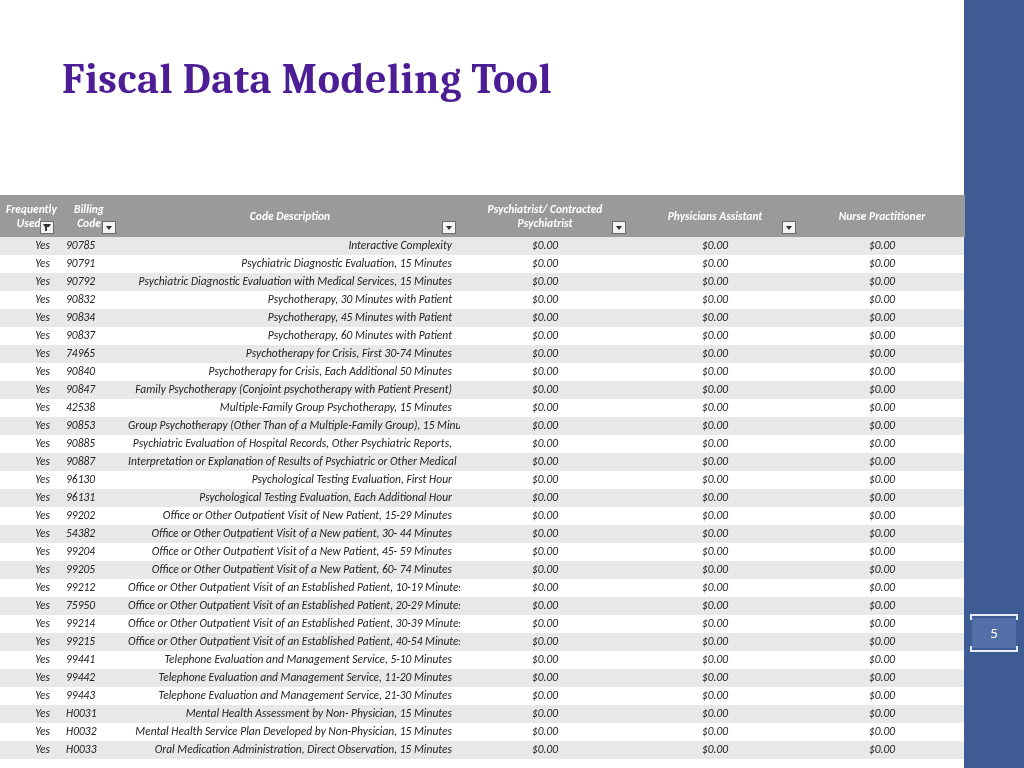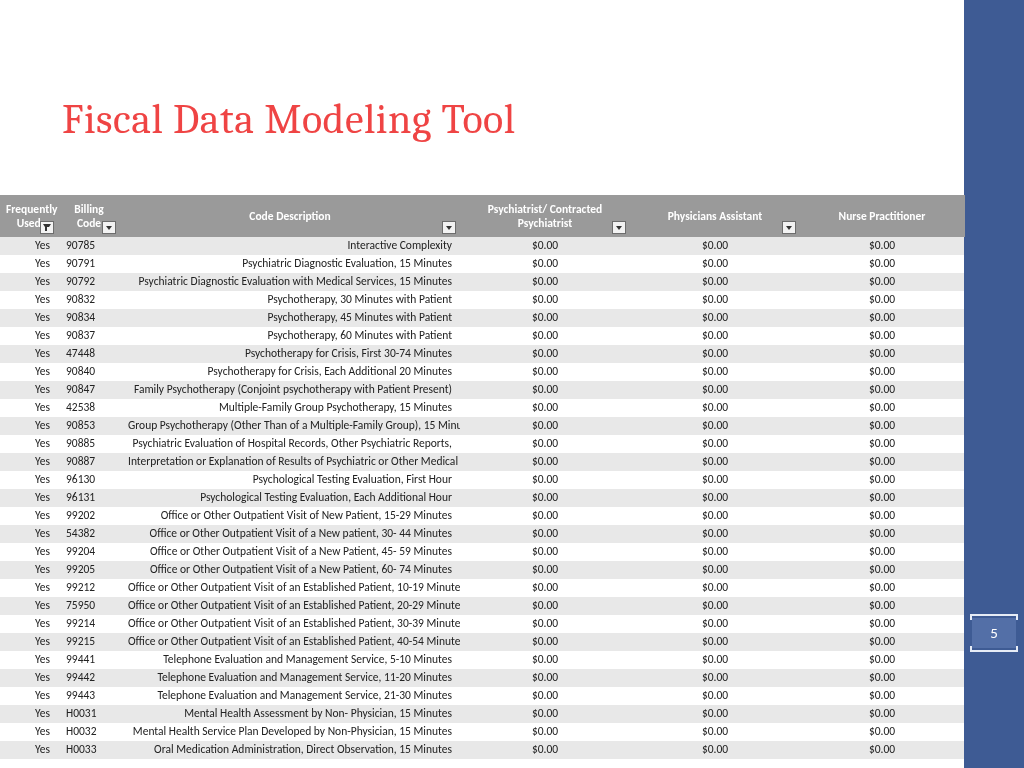--- a/index.html
+++ b/index.html
@@ -45,34 +45,34 @@
   }
   .page-badge::before { top: -4px; border-top: 2px solid #e6ecf6; }
   .page-badge::after  { bottom: -4px; border-bottom: 2px solid #e6ecf6; }
 
   .title {
     position: absolute;
     left: 62px;
     top: 55px;
     font-family: "Cambria", "Georgia", serif;
     font-size: 42px;
-    font-weight: 400;
-    color: #ef4444;
+    font-weight: 700;
+    color: #4c1d95;
     letter-spacing: .5px;
-    margin-top: 40px;
   }
 
   .table-wrap {
     position: absolute;
     left: 0;
     top: 195px;
     width: 964px; 
     font-size: 11.5px;
     color: #222;
     line-height: 1;
+    font-style: italic;
   }
 
   table {
     border-collapse: collapse;
     width: 100%;
     table-layout: fixed;
   }
 
   thead th {
     background: #9a9a9a;
@@ -242,30 +242,30 @@
           <tr class="odd">
             <td class="c-freq">Yes</td>
             <td class="c-code">90837</td>
             <td class="c-desc">Psychotherapy, 60 Minutes with Patient</td>
             <td class="c-money">$0.00</td>
             <td class="c-money">$0.00</td>
             <td class="c-money">$0.00</td>
           </tr>
           <tr class="even">
             <td class="c-freq">Yes</td>
-            <td class="c-code">47448</td>
+            <td class="c-code">74965</td>
             <td class="c-desc">Psychotherapy for Crisis, First 30-74 Minutes</td>
             <td class="c-money">$0.00</td>
             <td class="c-money">$0.00</td>
             <td class="c-money">$0.00</td>
           </tr>
           <tr class="odd">
             <td class="c-freq">Yes</td>
             <td class="c-code">90840</td>
-            <td class="c-desc">Psychotherapy for Crisis, Each Additional 20 Minutes</td>
+            <td class="c-desc">Psychotherapy for Crisis, Each Additional 50 Minutes</td>
             <td class="c-money">$0.00</td>
             <td class="c-money">$0.00</td>
             <td class="c-money">$0.00</td>
           </tr>
           <tr class="even">
             <td class="c-freq">Yes</td>
             <td class="c-code">90847</td>
             <td class="c-desc">Family Psychotherapy (Conjoint psychotherapy with Patient Present)</td>
             <td class="c-money">$0.00</td>
             <td class="c-money">$0.00</td>

